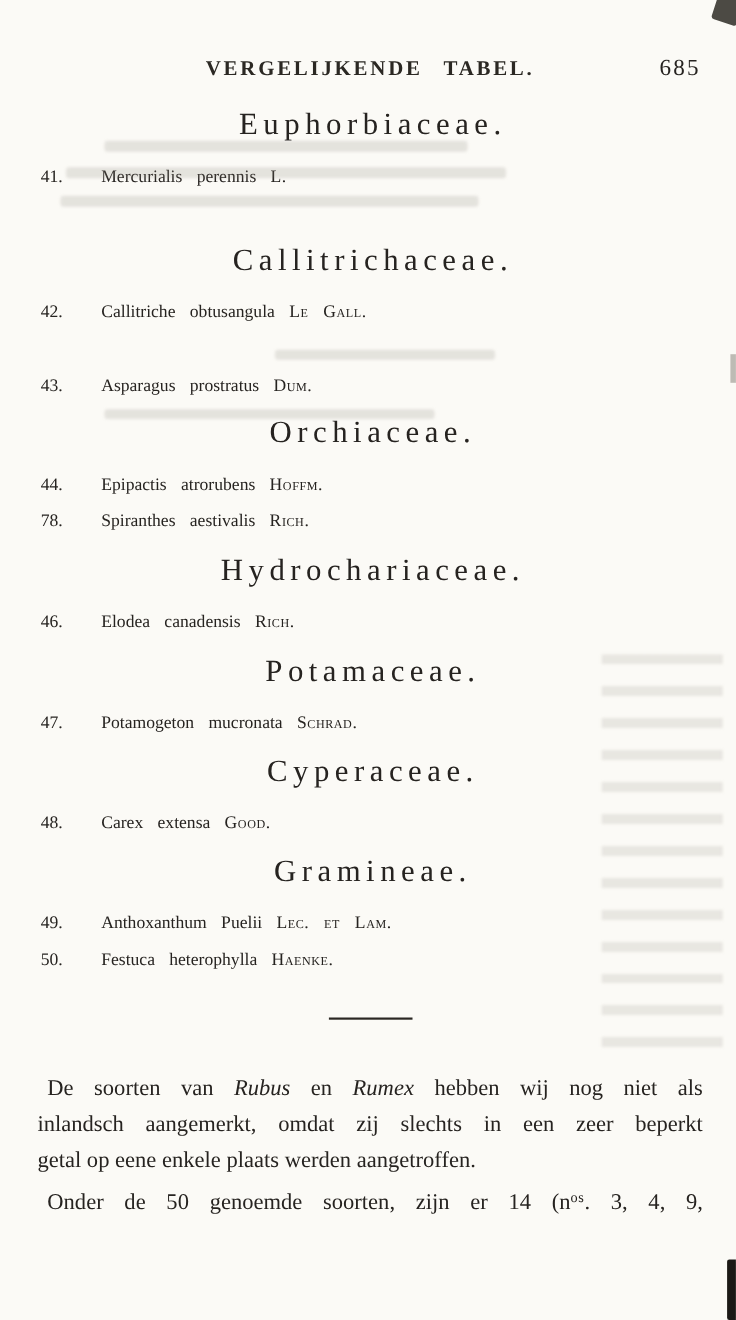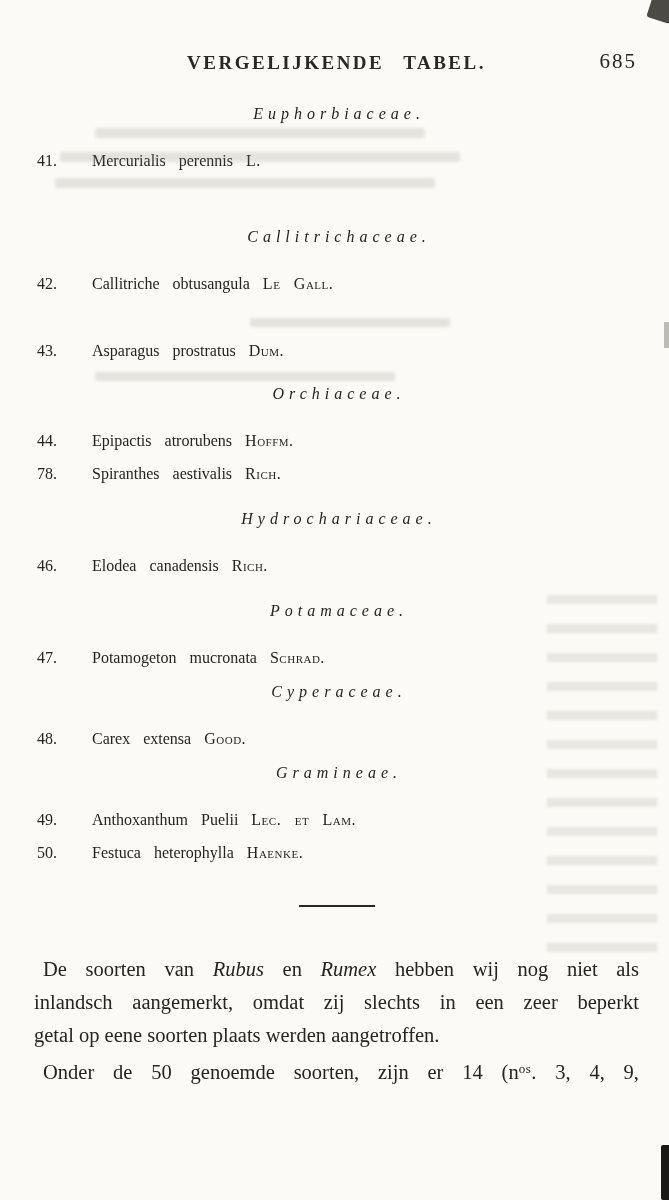--- a/index.html
+++ b/index.html
@@ -22,36 +22,35 @@
     letter-spacing: 2.5px;
     word-spacing: 12px;
     color: #2b2823;
   }
   .page-number {
     position: absolute; right: 2px; top: -3px;
     font-size: 21px; letter-spacing: 2px;
   }
 
   
-  .family { margin-top: 5px; }
+  .family { margin-top: 15px; }
   .family:nth-of-type(1) { margin-top: 25px; }
   .family:nth-of-type(2) { margin-top: 47px; }
   .family:nth-of-type(3) { margin-top: 34px; }
   .family:nth-of-type(4) { margin-top: 14px; }
   .family:nth-of-type(5) { margin-top: 16px; }
   .family:nth-of-type(6) { margin-top: 16px; }
   .family-heading {
     margin: 0 0 17px 0;
     line-height: 26px;
-    font-size: 16px;
+    font-size: 28px;
     font-weight: normal;
     text-align: center;
     letter-spacing: 5px;
     padding-left: 5px; 
-    font-style: italic;
   }
   .species { display: flex; line-height: 33px; font-size: 16px; }
   .species .num { width: 58px; padding-left: 3px; flex: 0 0 auto; }
   .species .sp-text { word-spacing: 9px; }
   .auth { font-variant: small-caps; letter-spacing: 0.5px; }
 
   
   .divider {
     width: 76px; height: 2px;
     margin: 36px auto 0 auto;
@@ -180,21 +179,21 @@
       <span class="num">50.</span>
       <span class="sp-text"><span>Festuca heterophylla</span> <span class="auth">Haenke.</span></span>
     </div>
   </section>
 
   <div class="divider"></div>
 
   <div class="body-text">
     <p class="bline just ind"><span>De soorten van </span><i>Rubus</i><span> en </span><i>Rumex</i><span> hebben wij nog niet als</span></p>
     <p class="bline just">inlandsch aangemerkt, omdat zij slechts in een zeer beperkt</p>
-    <p class="bline">getal op eene soorten plaats werden aangetroffen.</p>
+    <p class="bline">getal op eene enkele plaats werden aangetroffen.</p>
     <p class="bline just ind"><span>Onder de 50 genoemde soorten, zijn er 14 (n</span><sup class="sup">os</sup><span>. 3, 4, 9,</span></p>
   </div>
 
 </div>
 
 <div class="mark-tr"></div>
 <div class="mark-br"></div>
 <div class="mark-r1"></div>
 <div class="ghost ghost-t1"></div>
 <div class="ghost ghost-t2"></div>

